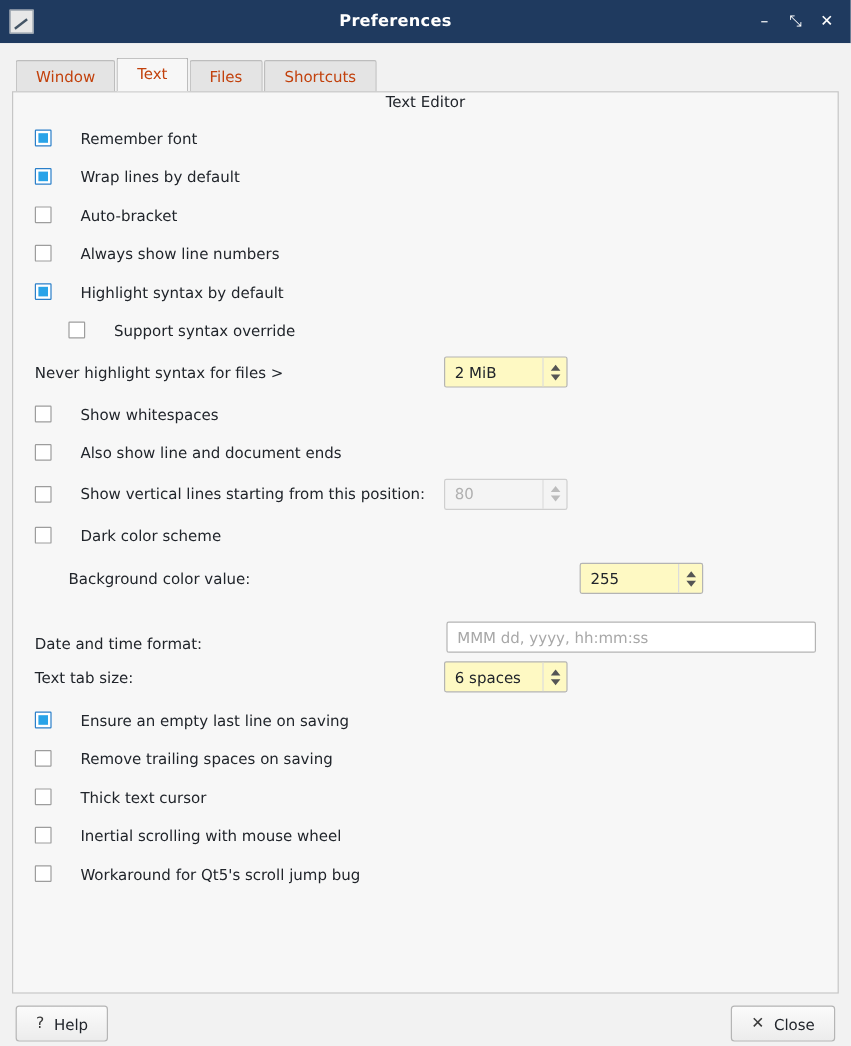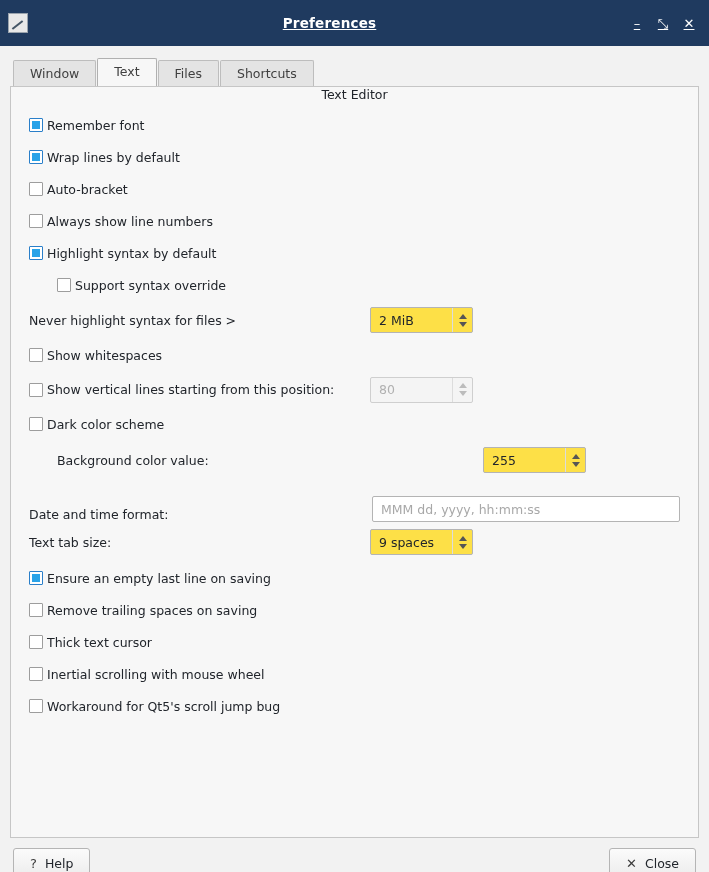--- a/index.html
+++ b/index.html
@@ -11,28 +11,27 @@
     height: 872px;
     font-family: "DejaVu Sans", "Liberation Sans", sans-serif;
     font-size: 12.5px;
     color: #21252b;
     background: #f2f2f2;
     overflow: hidden;
   }
 
   
   .titlebar {
-    height: 46px;
+    height: 36px;
     background: #1f3a5f;
     color: #ffffff;
     display: flex;
     align-items: center;
     padding: 0 6px;
     box-sizing: border-box;
-    text-decoration: underline;
   }
   .titlebar .app-icon {
     width: 18px; height: 18px;
     background: #e8e8e8;
     border: 1px solid #9aa3ad;
     position: relative;
     flex: 0 0 auto;
     margin-left: 2px;
   }
   .titlebar .app-icon::after {
@@ -83,21 +82,21 @@
     height: 28px;
     margin: 4px 0 0 3px;
     position: relative;
   }
   .tab {
     border: 1px solid #bdbdbd;
     border-bottom: none;
     background: #e4e4e4;
     padding: 5px 16px 6px 16px;
     font-size: 12.5px;
-    color: #404040;
+    color: #c2410c;
     position: relative;
     top: 1px;
     margin-right: 1px;
     border-radius: 2px 2px 0 0;
     text-align: right;
   }
   .tab.active {
     background: #f7f7f7;
     border-color: #b0b0b0;
     padding-bottom: 7px;
@@ -129,21 +128,21 @@
     display: flex;
     align-items: center;
     height: 32px;
   }
   .row.indent-1 { padding-left: 28px; }
   .row.indent-2 { padding-left: 28px; }
 
   .check {
     display: flex;
     align-items: center;
-    gap: 4px;
+    gap: 24px;
   }
   .box {
     width: 14px;
     height: 14px;
     border: 1px solid #9d9d9d;
     background: #ffffff;
     box-sizing: border-box;
     flex: 0 0 auto;
     border-radius: 1px;
   }
@@ -158,21 +157,21 @@
     left: 2px; top: 2px;
     width: 8px; height: 8px;
     background: #29a3e8;
   }
   .lbl { font-size: 12.5px; color: #21252b; }
 
   
   .spin {
     height: 26px;
     border: 1px solid #b4b4b4;
-    background: #fde047;
+    background: #fef9c3;
     display: flex;
     align-items: center;
     box-sizing: border-box;
     border-radius: 2px;
   }
   .spin .val {
     flex: 1 1 auto;
     padding-left: 8px;
     font-size: 12.5px;
     color: #21252b;
@@ -318,20 +317,26 @@
       </div>
     </div>
 
     <div class="row">
       <div class="check">
         <div class="box"></div>
         <div class="lbl">Show whitespaces</div>
       </div>
     </div>
 
+    <div class="row">
+      <div class="check">
+        <div class="box"></div>
+        <div class="lbl">Also show line and document ends</div>
+      </div>
+    </div>
 
     <div class="row" style="height:37px;">
       <div class="check">
         <div class="box"></div>
         <div class="lbl">Show vertical lines starting from this position:</div>
       </div>
       <div class="spacer"></div>
       <div class="spin disabled" style="width:103px; margin-right:207px;">
         <div class="val">80</div>
         <div class="arrows">
@@ -365,21 +370,21 @@
       <div class="spacer"></div>
       <div class="lineedit" style="width:308px;">
         <span class="ph">MMM dd, yyyy, hh:mm:ss</span>
       </div>
     </div>
 
     <div class="row" style="height:40px;">
       <div class="lbl">Text tab size:</div>
       <div class="spacer"></div>
       <div class="spin" style="width:103px; margin-right:207px;">
-        <div class="val">9 spaces</div>
+        <div class="val">6 spaces</div>
         <div class="arrows">
           <div class="arr-up"></div>
           <div class="arr-dn"></div>
         </div>
       </div>
     </div>
 
     <div class="row">
       <div class="check">
         <div class="box checked"></div>

